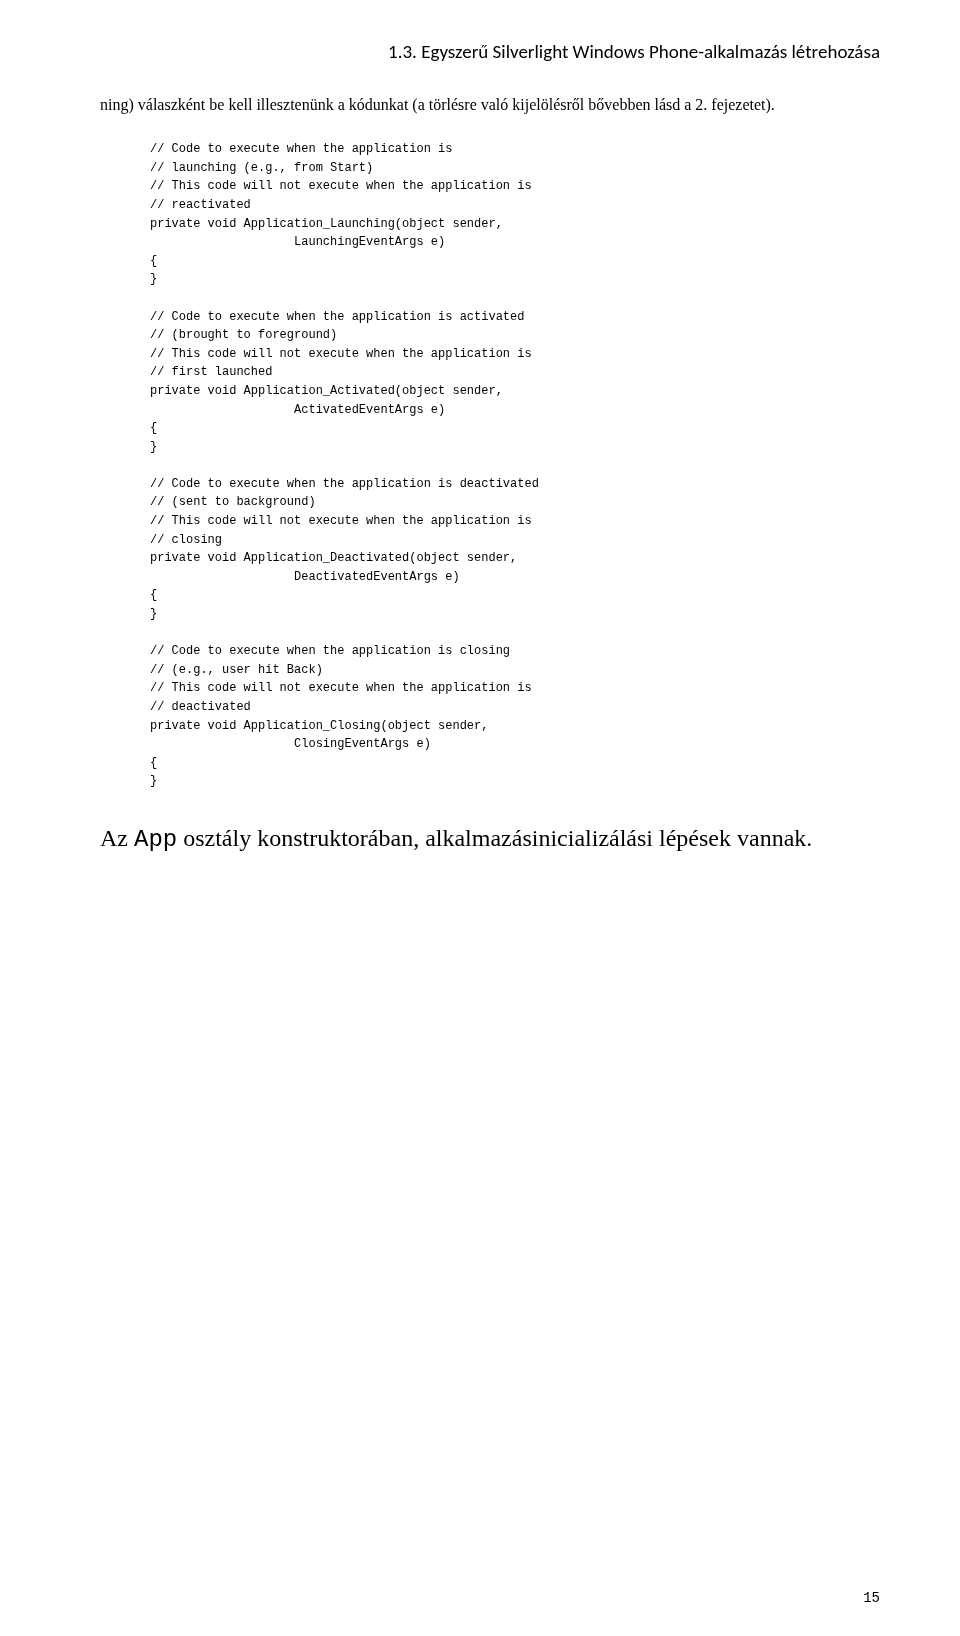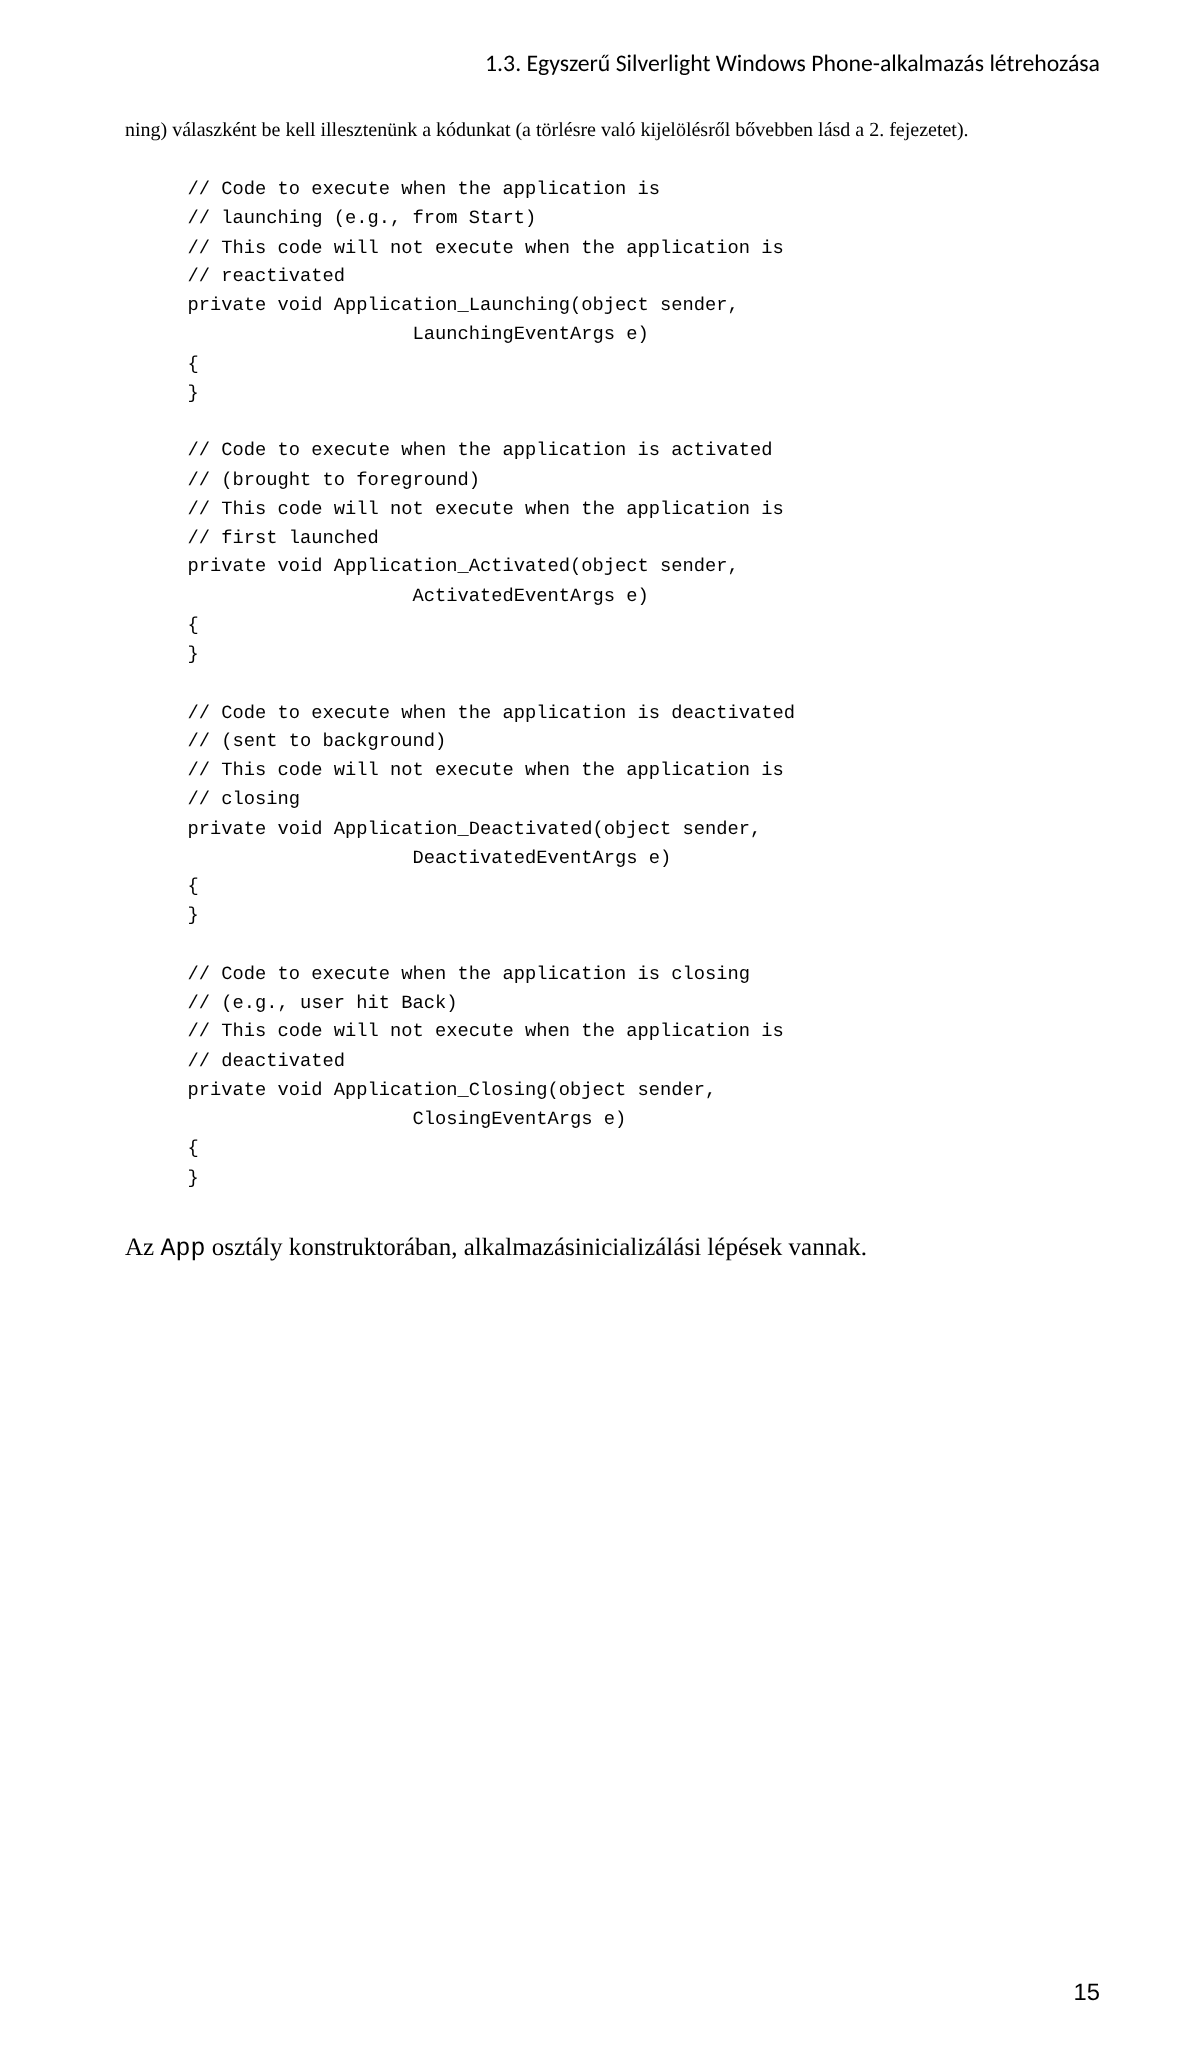--- a/index.html
+++ b/index.html
@@ -25,40 +25,40 @@
   }
   .body-text {
     font-family: Georgia, 'Times New Roman', serif;
     font-size: 16px;
     line-height: 1.45;
     text-align: justify;
     margin-bottom: 24px;
   }
   .code-block {
     font-family: 'Courier New', Courier, monospace;
-    font-size: 15px;
+    font-size: 12px;
     line-height: 1.55;
     white-space: pre;
     margin: 10px 0 30px 50px;
   }
   .footer-text {
     font-family: Georgia, 'Times New Roman', serif;
-    font-size: 20px;
+    font-size: 24px;
     line-height: 1.45;
     margin-top: 6px;
   }
   .mono-inline {
     font-family: 'Courier New', Courier, monospace;
   }
   .page-number {
     position: absolute;
     bottom: 30px;
     right: 80px;
-    font-family: Liberation Sans, sans-serif;
-    font-size: 19px;
+    font-family: Liberation Mono, monospace;
+    font-size: 14px;
   }
 </style>
 </head>
 <body>
 
 <div class="page">
 
   <div class="header-line">1.3. Egyszerű Silverlight Windows Phone-alkalmazás létrehozása</div>
 
   <div class="body-text">ning) válaszként be kell illesztenünk a kódunkat (a törlésre való kijelölésről bővebben lásd a 2. fejezetet).</div>

